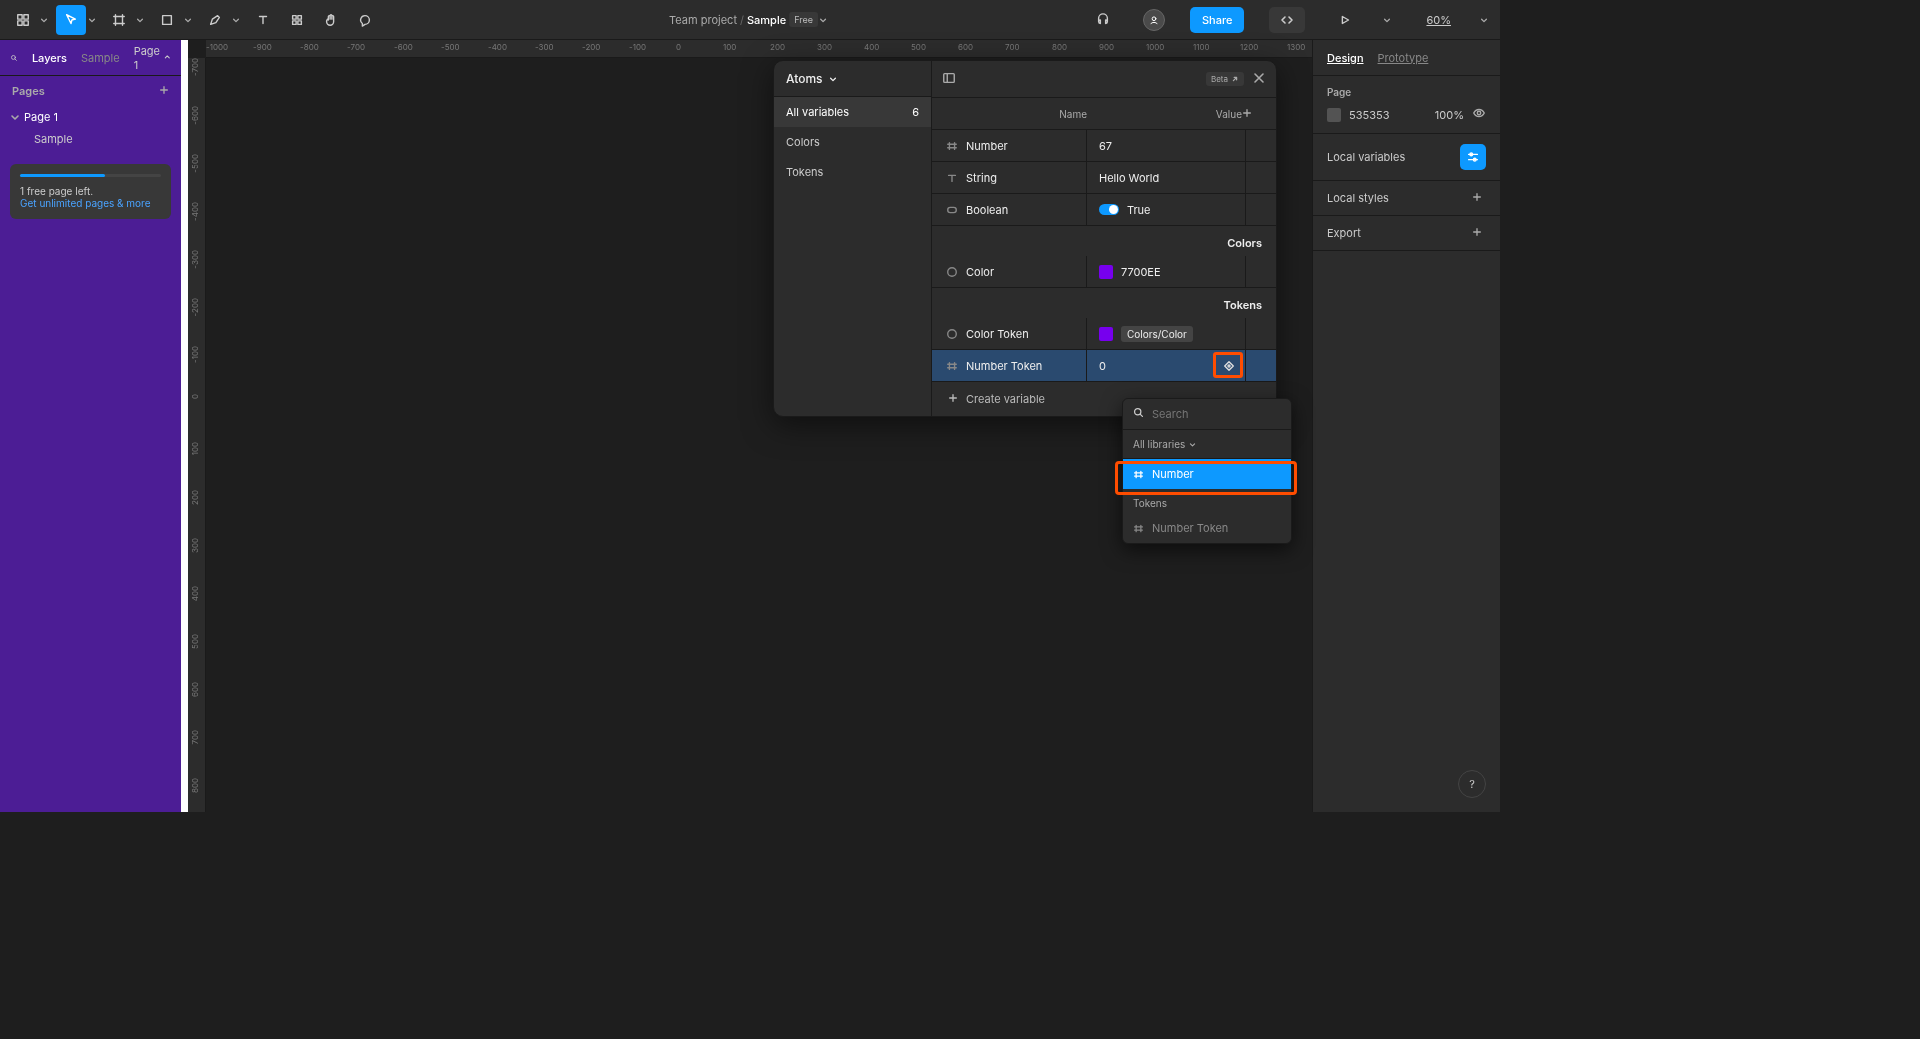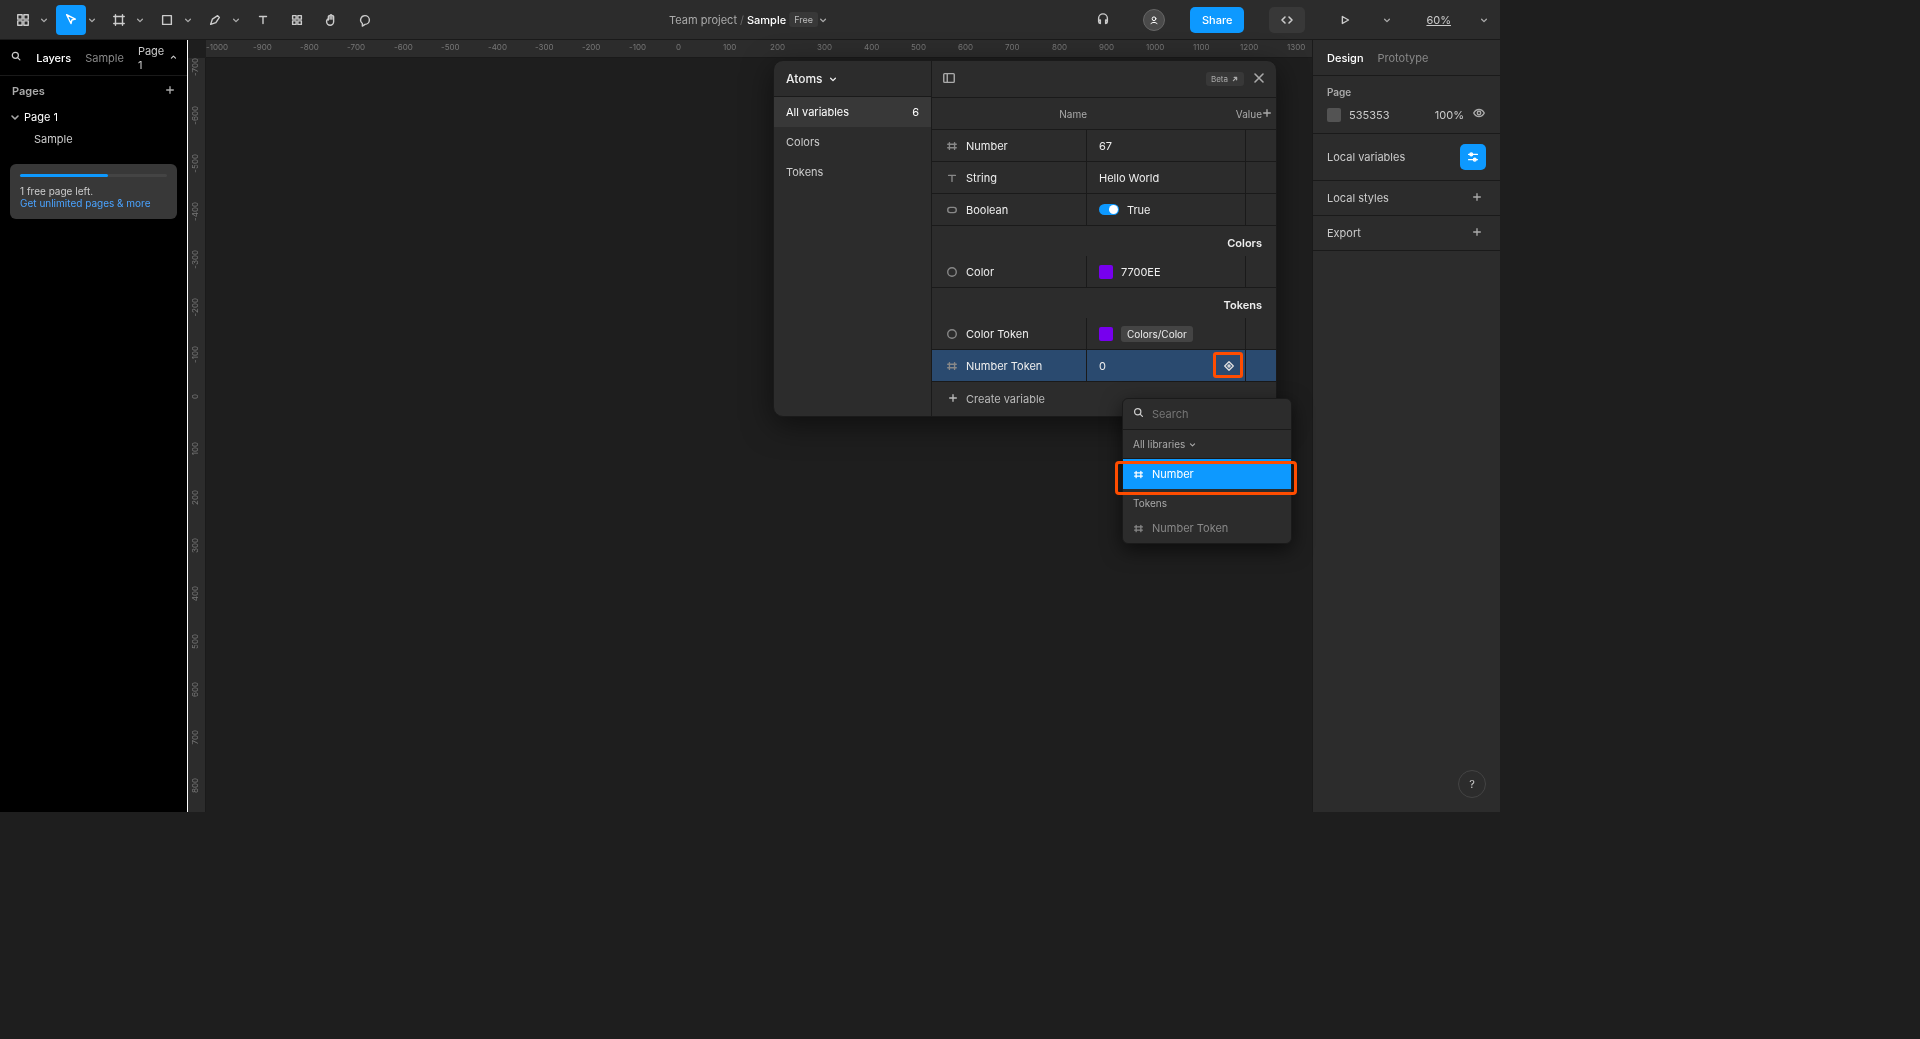--- a/index.html
+++ b/index.html
@@ -17,41 +17,41 @@
   .tb-center .slash { color:#666; }
   .tb-center .file { color:#fff; font-weight:500; }
   .tb-center .badge { background:#383838; color:#bbb; font-size:9px; padding:2px 5px; border-radius:3px; }
   .tb-right { margin-left:auto; display:flex; align-items:center; gap:25px; }
   .avatar { width:22px; height:22px; border-radius:50%; background:#4a4a4a; display:flex; align-items:center; justify-content:center; font-size:10px; color:#fff; border:1px solid #666; }
   .share-btn { background:#0d99ff; color:#fff; padding:6px 12px; border-radius:5px; font-size:11px; font-weight:500; }
   .dev-btn { background:#383838; border-radius:5px; padding:5px 10px; display:flex; align-items:center; }
   .zoom { color:#ccc; font-size:11px; padding:0 6px;text-decoration:underline; }
 
   
-  .left-panel { position:absolute; top:40px; left:0; width:188px; bottom:0; background:#000000; border-right:1px solid #ffffff; display:flex; flex-direction:column; }
+  .left-panel { position:absolute; top:40px; left:0; width:188px; bottom:0; background:#4c1d95; border-right:7px solid #ffffff; display:flex; flex-direction:column; }
   .left-tabs { display:flex; align-items:center; height:36px; padding:0 10px; gap:14px; border-bottom:1px solid #1a1a1a; }
   .left-tabs .search-ic { width:14px; }
   .left-tabs .tab { color:#888; font-size:11px; }
   .left-tabs .tab.active { color:#fff; font-weight:500; }
   .left-tabs .page-sel { margin-left:auto; color:#ccc; font-size:11px; display:flex; align-items:center; gap:3px; }
   .pages-hdr { display:flex; align-items:center; padding:8px 12px; color:#aaa; font-weight:600; }
   .pages-hdr .plus { margin-left:auto; }
   .page-item { display:flex; align-items:center; padding:4px 12px 4px 24px; color:#ccc; }
   .page-item.sel { color:#fff; }
   .page-item .chevd { margin-left:-14px; margin-right:4px; width:10px; color:#aaa; display:flex; }
   .layer-item { padding:4px 12px 4px 34px; color:#ccc; }
   .promo { margin:14px 10px; background:#383838; border-radius:6px; padding:10px; font-size:10px; color:#ccc; position:relative; }
   .promo .bar { height:3px; background:#444; border-radius:2px; margin-bottom:8px; }
   .promo .bar .fill { height:100%; width:60%; background:#0d99ff; border-radius:2px; }
   .promo .link { color:#4aa3ff; }
 
   
   .right-panel { position:absolute; top:40px; right:0; width:188px; bottom:0; background:#2c2c2c; border-left:1px solid #1a1a1a; }
   .rp-tabs { display:flex; height:36px; align-items:center; padding:0 14px; gap:14px; border-bottom:1px solid #1a1a1a; }
-  .rp-tabs .tab { color:#888; }
+  .rp-tabs .tab { color:#888;text-decoration:underline; }
   .rp-tabs .tab.active { color:#fff; font-weight:500; }
   .rp-sec { padding:10px 14px; border-bottom:1px solid #1a1a1a; }
   .rp-sec .lbl { color:#aaa; font-size:10px; font-weight:600; margin-bottom:8px; }
   .rp-row { display:flex; align-items:center; gap:8px; }
   .swatch { width:14px; height:14px; border-radius:2px; background:#535353; }
   .hex { color:#ccc; font-size:11px; flex:1; }
   .pct { color:#ccc; font-size:11px;margin-left:36px; }
   .eye-ic, .plus-ic, .slider-ic { width:14px; color:#aaa; margin-left:auto; }
   .rp-row2 { display:flex; align-items:center; justify-content:space-between; padding:10px 14px; border-bottom:1px solid #1a1a1a; }
   .rp-row2 .txt { color:#ccc; font-size:11px; }
@@ -69,21 +69,21 @@
   .modal-side { width:158px; border-right:1px solid #1a1a1a; display:flex; flex-direction:column; border-radius:10px 0 0 10px; }
   .modal-side-hdr { display:flex; align-items:center; padding:10px 12px; color:#eee; font-weight:500; font-size:12px; border-bottom:1px solid #1a1a1a; gap:6px; }
   .col-item { padding:8px 12px; color:#ccc; display:flex; justify-content:space-between; align-items:center; font-size:11px; }
   .col-item.sel { background:#383838; color:#fff; }
   .modal-main { flex:1; display:flex; flex-direction:column;text-align:right; }
   .modal-top { height:37px; display:flex; align-items:center; padding:0 10px; border-bottom:1px solid #1a1a1a; }
   .modal-top .spacer { flex:1; }
   .beta-badge { background:#383838; color:#aaa; font-size:8px; padding:2px 5px; border-radius:3px; display:flex; align-items:center; gap:3px; margin-right:8px; }
   .close-x { width:14px; color:#aaa; }
   .panel-ic { width:14px; color:#aaa; }
-  .thead { display:flex; align-items:center; height:32px; border-bottom:1px solid #1a1a1a; padding-right:4px; }
+  .thead { display:flex; align-items:center; height:32px; border-bottom:1px solid #1a1a1a; padding-right:24px; }
   .thead .c1 { width:155px; padding-left:14px; color:#aaa; font-size:10px; }
   .thead .c2 { flex:1; padding-left:12px; color:#aaa; font-size:10px; }
   .thead .plus { color:#aaa; }
   .vrow { display:flex; align-items:center; height:32px; border-bottom:1px solid #1a1a1a; }
   .vrow.sel { background:#2a4a6f; }
   .vrow .c1 { width:155px; padding-left:14px; display:flex; align-items:center; gap:8px; color:#eee; border-right:1px solid #1a1a1a; height:100%; }
   .vrow .c2 { flex:1; padding-left:12px; display:flex; align-items:center; gap:8px; color:#eee; height:100%; border-right:1px solid #1a1a1a; position:relative; }
   .vrow .c3 { width:30px; }
   .type-ic { width:12px; height:12px; color:#888; display:flex; align-items:center; }
   .grp-hdr { padding:10px 14px 6px; color:#eee; font-size:11px; font-weight:600; }

